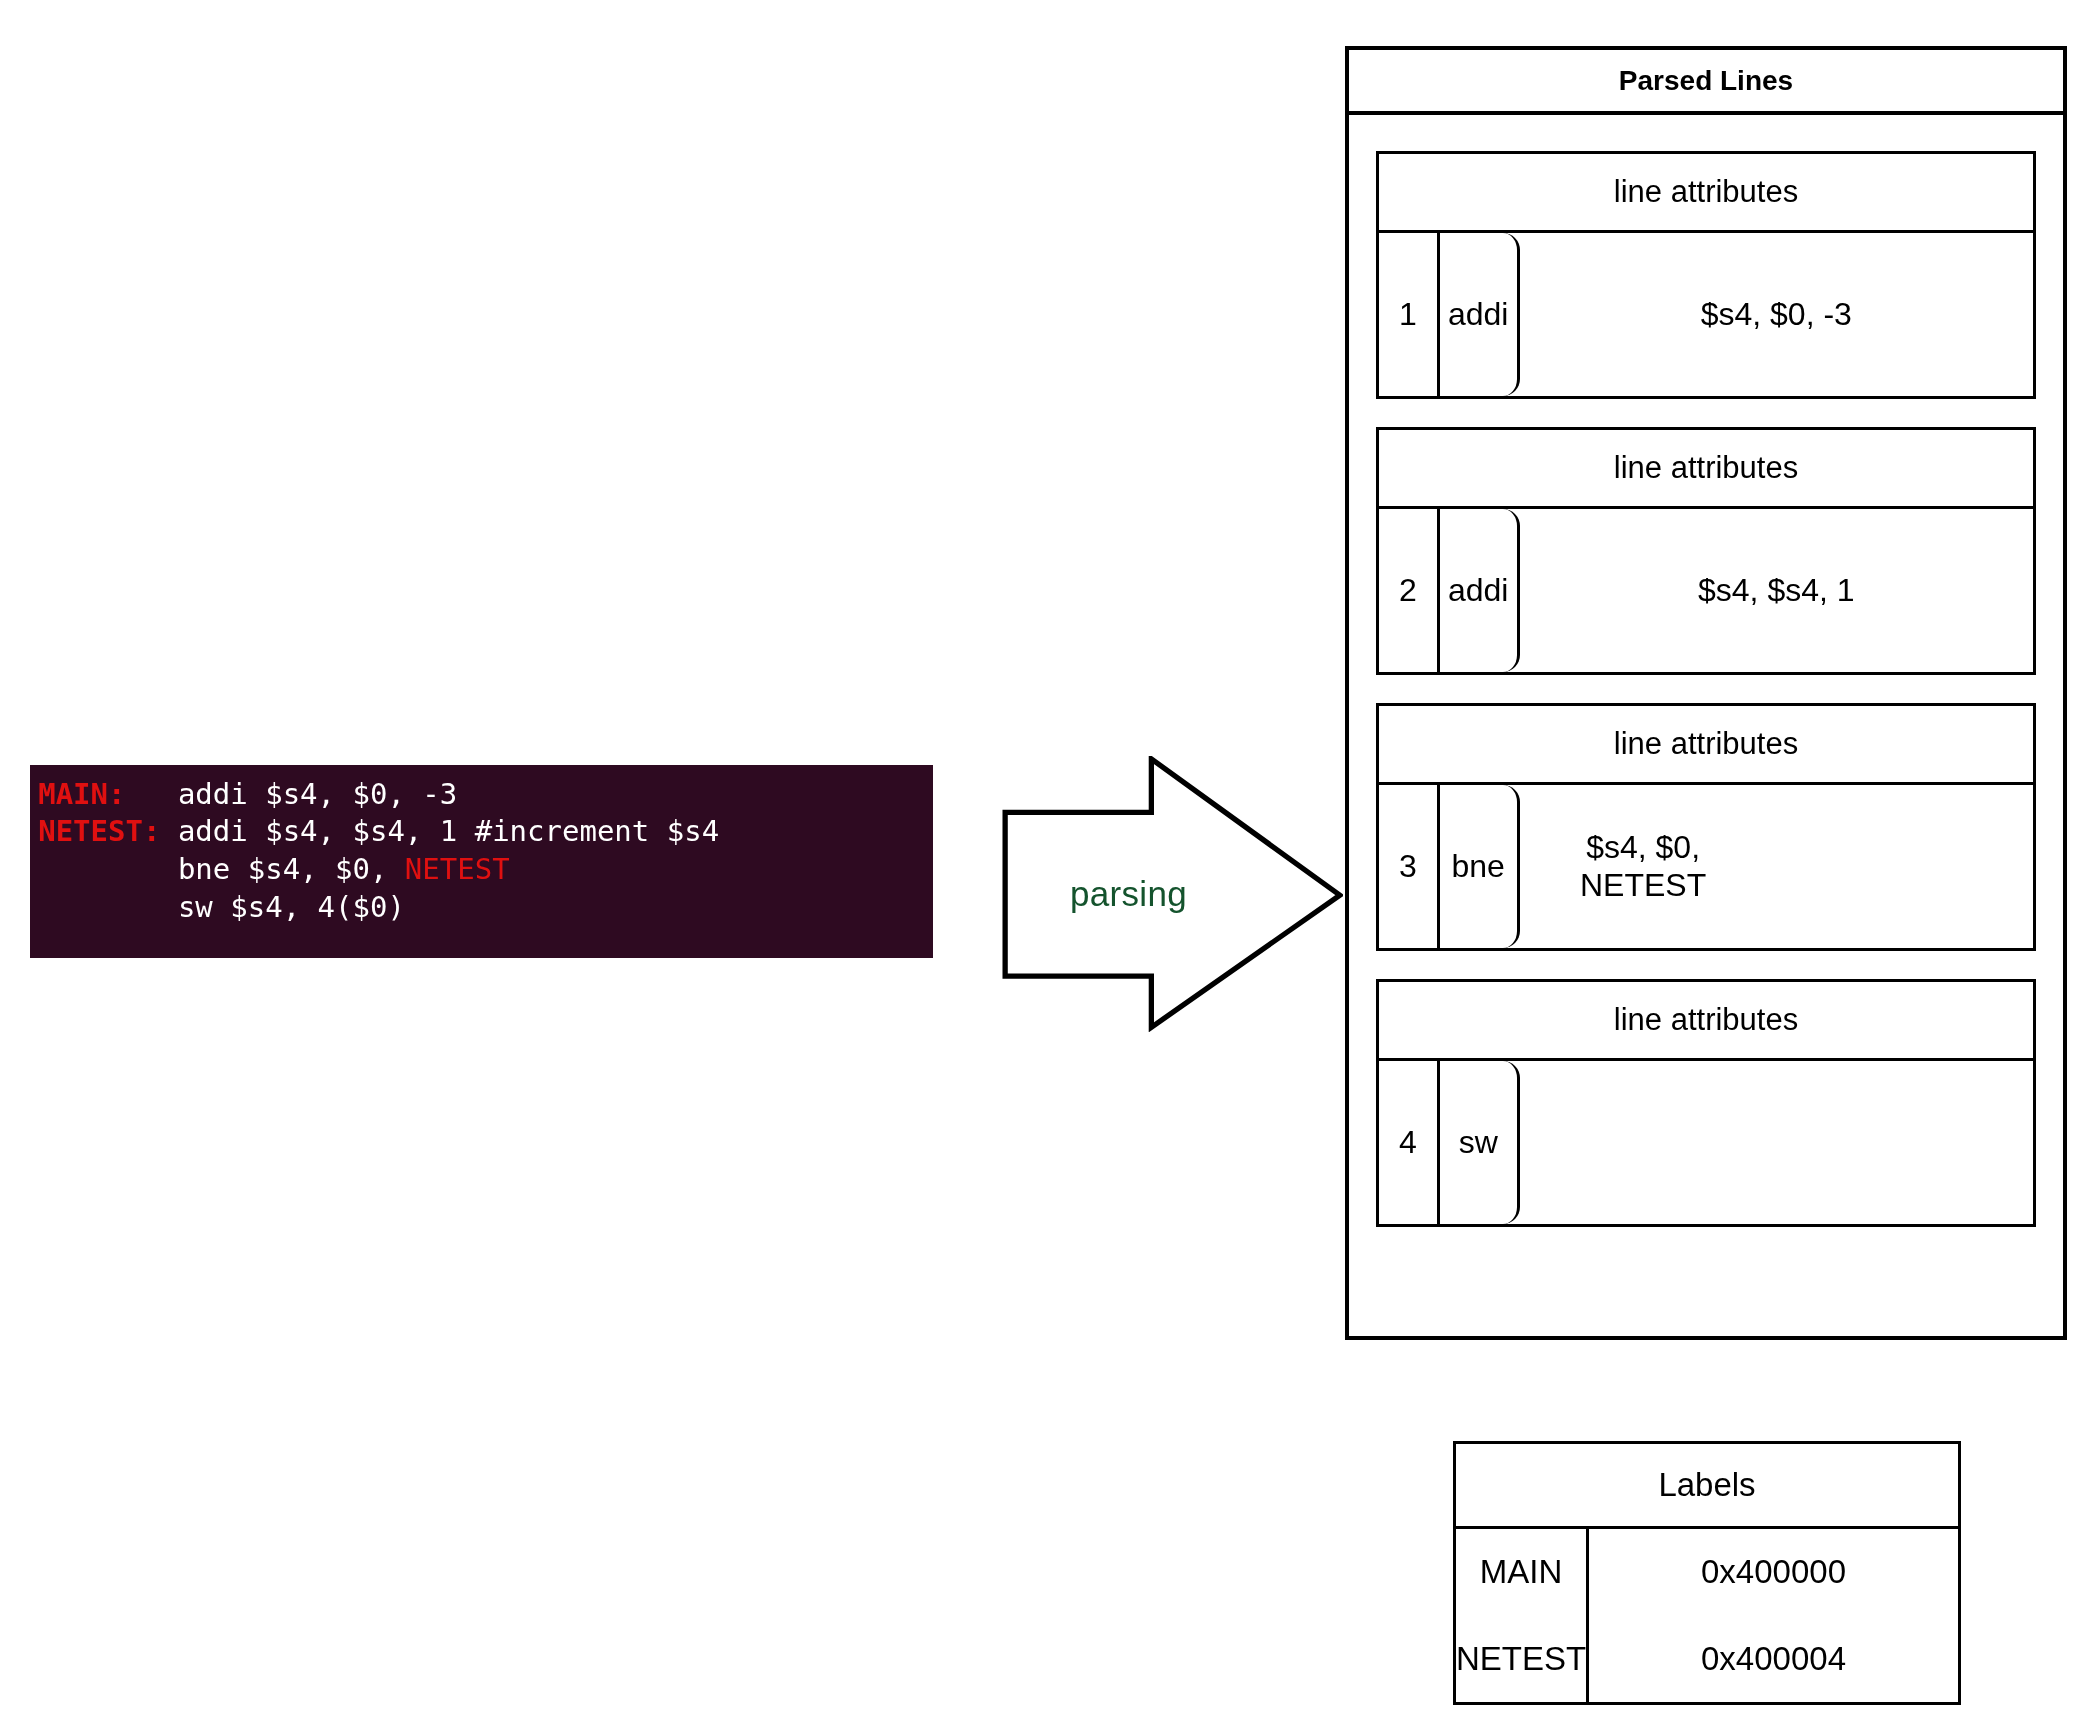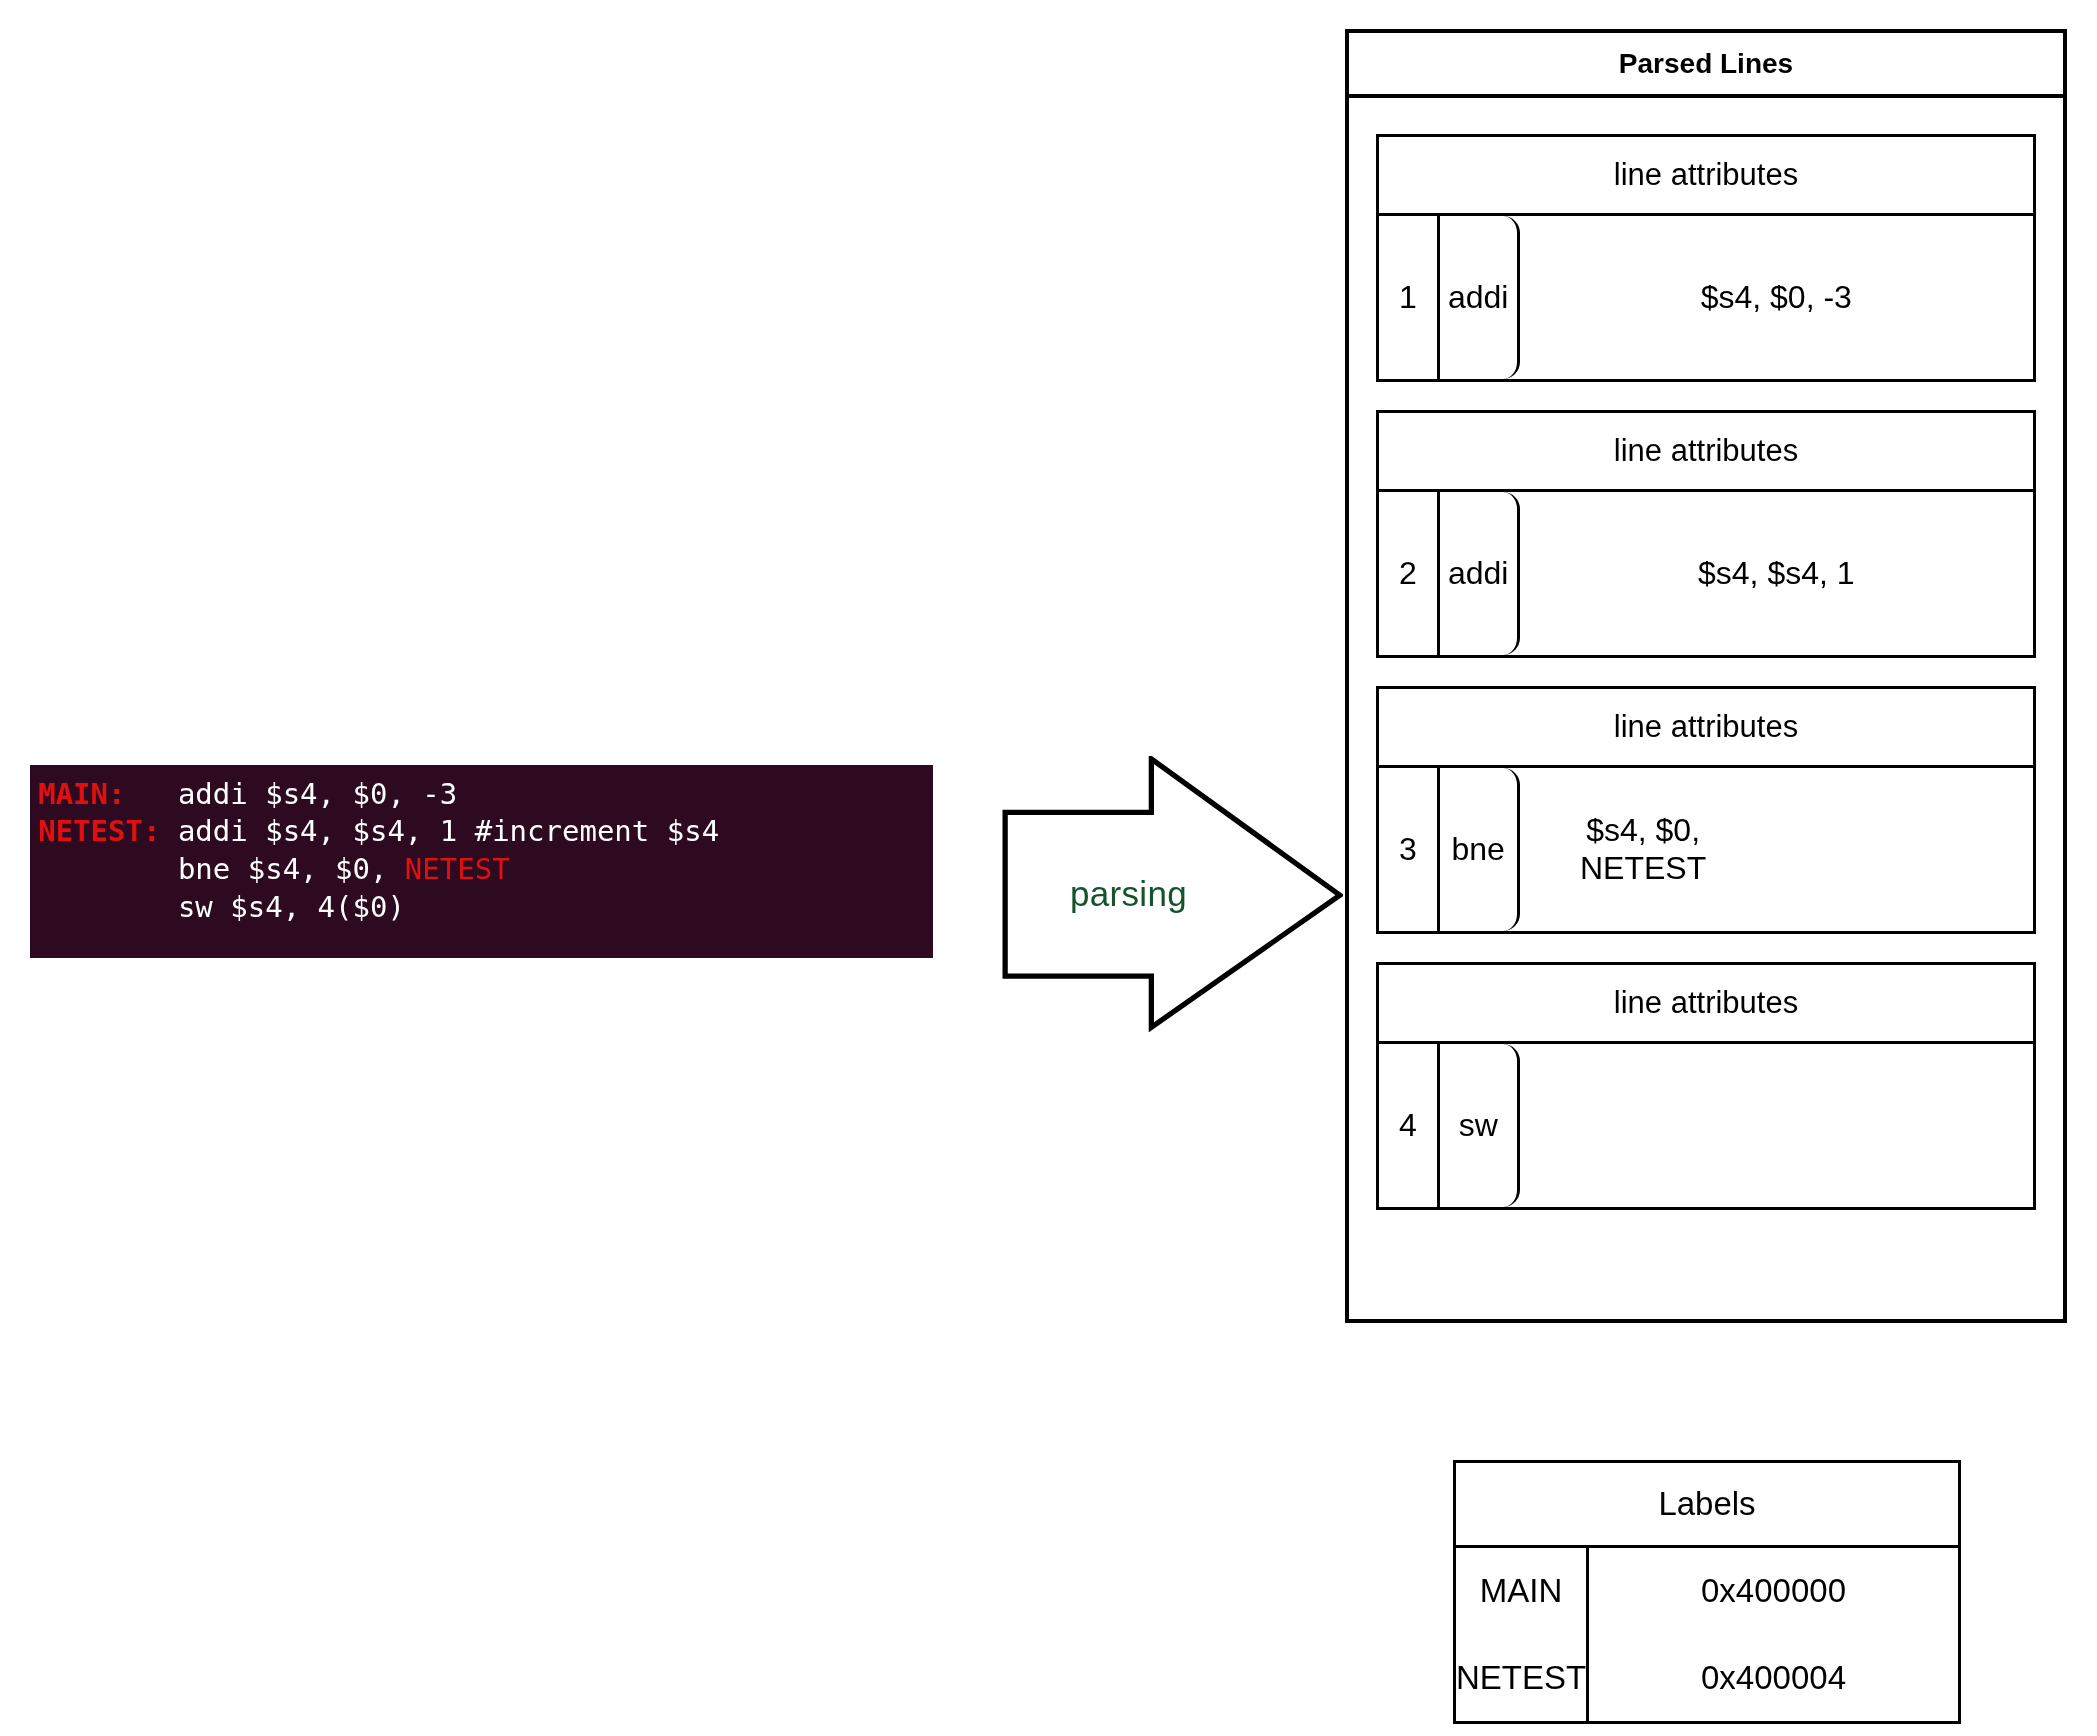--- a/index.html
+++ b/index.html
@@ -59,21 +59,21 @@
     justify-content: center;
     font-size: 35px;
     color: #14532d;
     letter-spacing: 0.3px;
   }
 
   
   #parsed-lines {
     position: absolute;
     left: 1345px;
-    top: 29px;
+    top: 46px;
     width: 722px;
     height: 1294px;
     border: 4.1px solid #000000;
     box-sizing: border-box;
     background: #ffffff;
   }
   #parsed-lines-header {
     position: absolute;
     left: 0;
     top: 0;
@@ -136,21 +136,20 @@
   
   #labels-table {
     position: absolute;
     left: 1453px;
     top: 1441px;
     width: 508px;
     height: 264px;
     border: 3.5px solid #000000;
     box-sizing: border-box;
     background: #ffffff;
-    margin-top: 19px;
   }
   #labels-title {
     height: 85px;
     border-bottom: 3.5px solid #000000;
     box-sizing: border-box;
     display: flex;
     align-items: center;
     justify-content: center;
     font-size: 33px;
   }

